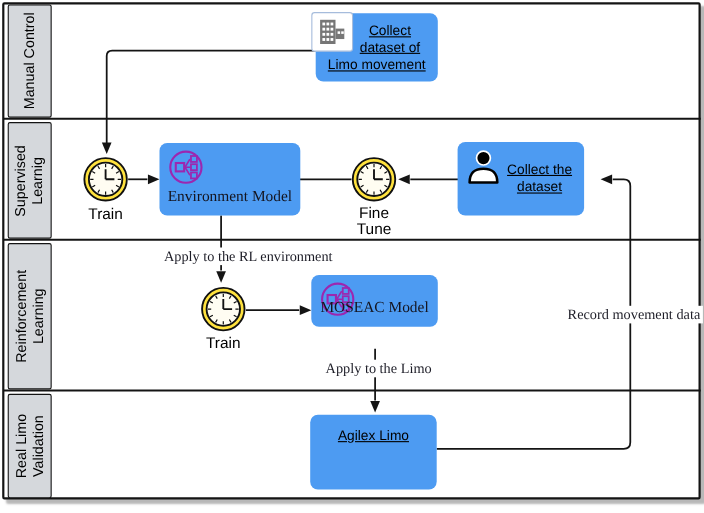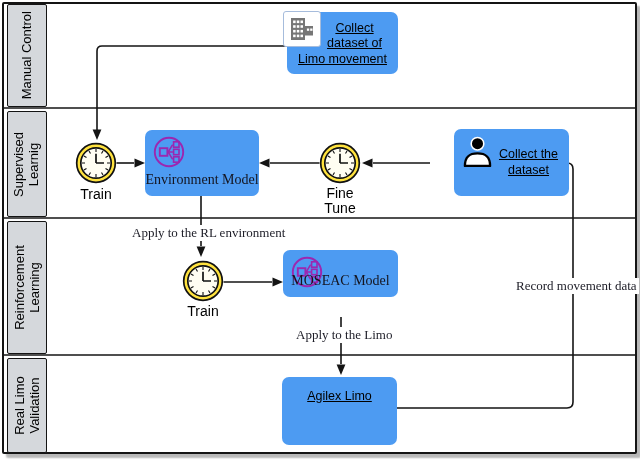--- a/index.html
+++ b/index.html
@@ -151,21 +151,21 @@
       <circle cx="21" cy="21" r="19.3" style="fill:var(--timer-fill,#ffe23e)" stroke="#111" stroke-width="1.7"></circle>
       <circle cx="21" cy="21" r="15.2" fill="#fffdf2" stroke="#111" stroke-width="1.7"></circle>
       <path d="M35 21L32 21M33.1 28L30.5 26.5M28 33.1L26.5 30.5M21 35L21 32M14 33.1L15.5 30.5M8.9 28L11.5 26.5M7 21L10 21M8.9 14L11.5 15.5M14 8.9L15.5 11.5M21 7L21 10M28 8.9L26.5 11.5M33.1 14L30.5 15.5" stroke="#111" stroke-width="1.1"></path>
       <path d="M21 21 V11.8 M21 21 H29" stroke="#111" stroke-width="1.7" fill="none"></path>
     </svg>
   </div>
   <div class="event-label" style="left:75px;top:187px;width:42px">
     <span>Train</span>
   </div>
 
-  <div class="task" style="left:145px;top:130px;width:114px;height:66px">
+  <div class="task" style="left:145px;top:130px;width:128px;height:66px">
     <span class="corner-icon">
       <svg width="34" height="34" viewBox="0 0 34 34">
         <g fill="none" style="stroke:var(--purple,#9c27b0)" stroke-width="1.9">
           <circle cx="17" cy="17" r="14.2"></circle>
           <rect x="7.8" y="13.2" width="7.6" height="7.6"></rect>
           <rect x="21.6" y="6.8" width="5.4" height="5.4" stroke-width="1.6"></rect>
           <rect x="21.6" y="14.3" width="5.4" height="5.4" stroke-width="1.6"></rect>
           <rect x="21.6" y="21.8" width="5.4" height="5.4" stroke-width="1.6"></rect>
           <path d="M16.5 16.5 L20.3 10.2 M16.5 17 L20.4 17 M16.5 17.5 L20.3 23.8" stroke-width="1.5" stroke-linecap="round"></path>
         </g>
@@ -180,21 +180,21 @@
       <circle cx="21" cy="21" r="15.2" fill="#fffdf2" stroke="#111" stroke-width="1.7"></circle>
       <path d="M35 21L32 21M33.1 28L30.5 26.5M28 33.1L26.5 30.5M21 35L21 32M14 33.1L15.5 30.5M8.9 28L11.5 26.5M7 21L10 21M8.9 14L11.5 15.5M14 8.9L15.5 11.5M21 7L21 10M28 8.9L26.5 11.5M33.1 14L30.5 15.5" stroke="#111" stroke-width="1.1"></path>
       <path d="M21 21 V11.8 M21 21 H29" stroke="#111" stroke-width="1.7" fill="none"></path>
     </svg>
   </div>
   <div class="event-label" style="left:319px;top:186px;width:42px">
     <span>Fine</span>
     <span>Tune</span>
   </div>
 
-  <div class="task" style="left:454px;top:129px;width:115px;height:67px">
+  <div class="task" style="left:416px;top:129px;width:115px;height:67px">
     <span class="corner-icon" style="left:8px;top:5px">
       <svg width="31" height="33" viewBox="0 0 32 34">
         <path d="M3,33 C3,23 8,20 16,20 C24,20 29,23 29,33 Z" fill="#ffffff" stroke="#000" stroke-width="2.4" stroke-linejoin="round"></path>
         <circle cx="16" cy="10" r="6.5" fill="#000" stroke="#ffffff" stroke-width="1.6"></circle>
       </svg>
     </span>
     <div class="stack" style="padding-left:34px">
       <span>Collect the</span>
       <span>dataset</span>
     </div>
@@ -227,17 +227,17 @@
     </span>
     <span class="task-label serif">MOSEAC Model</span>
   </div>
 
   <div class="task" style="left:282px;top:377px;width:115px;height:68px">
     <div class="stack" style="padding-bottom:29px">
       <span>Agilex Limo</span>
     </div>
   </div>
 
-  <div class="edge-label serif" style="left:130px;top:225px">Apply to the RL environment</div>
+  <div class="edge-label serif" style="left:147px;top:225px">Apply to the RL environment</div>
   <div class="edge-label serif" style="left:294px;top:327px">Apply to the Limo</div>
   <div class="edge-label serif" style="left:514px;top:278px">Record movement data</div>
 
 </div>
 
 </body></html>

